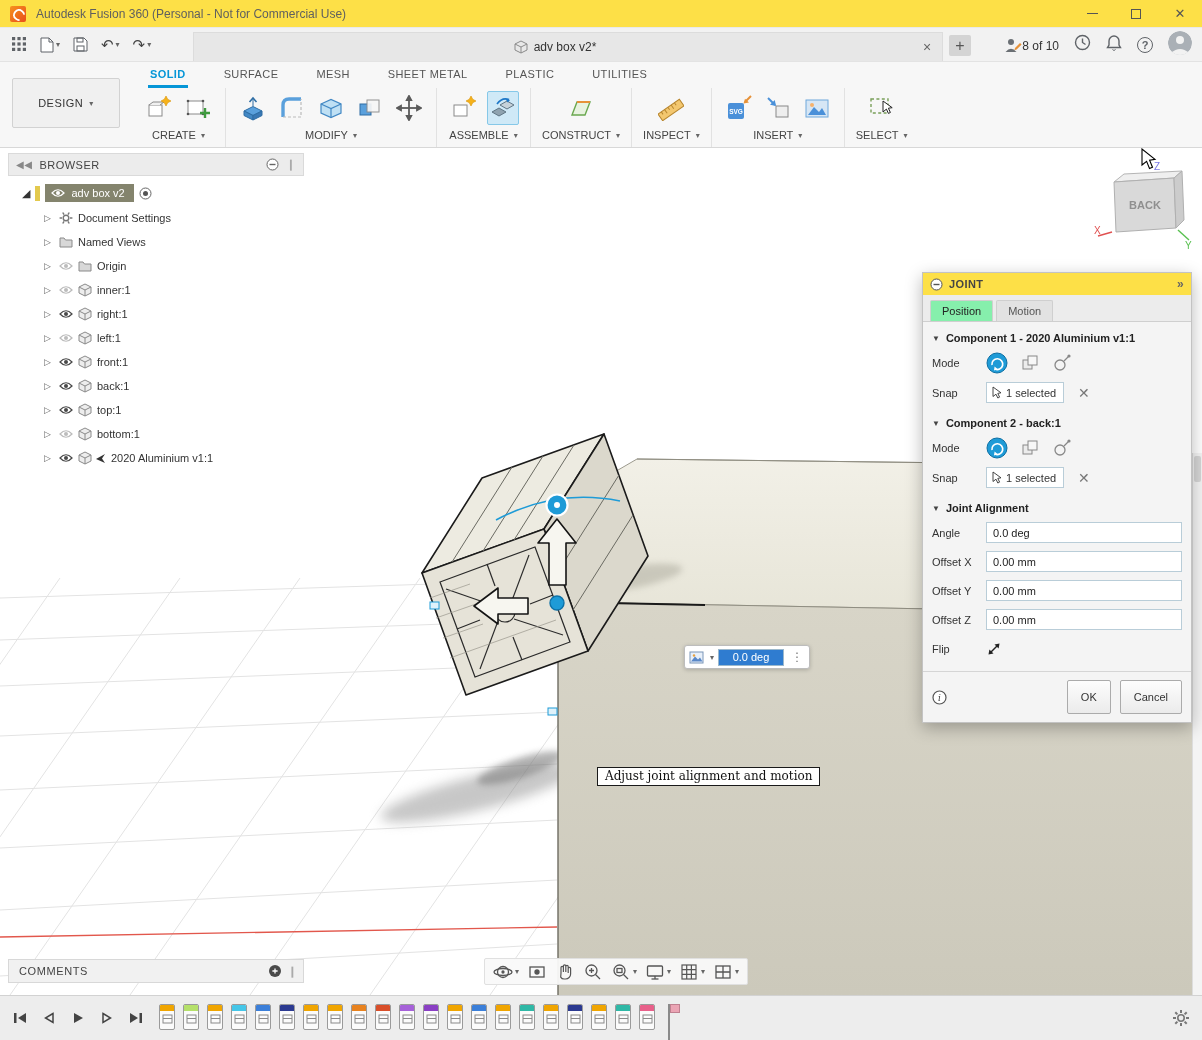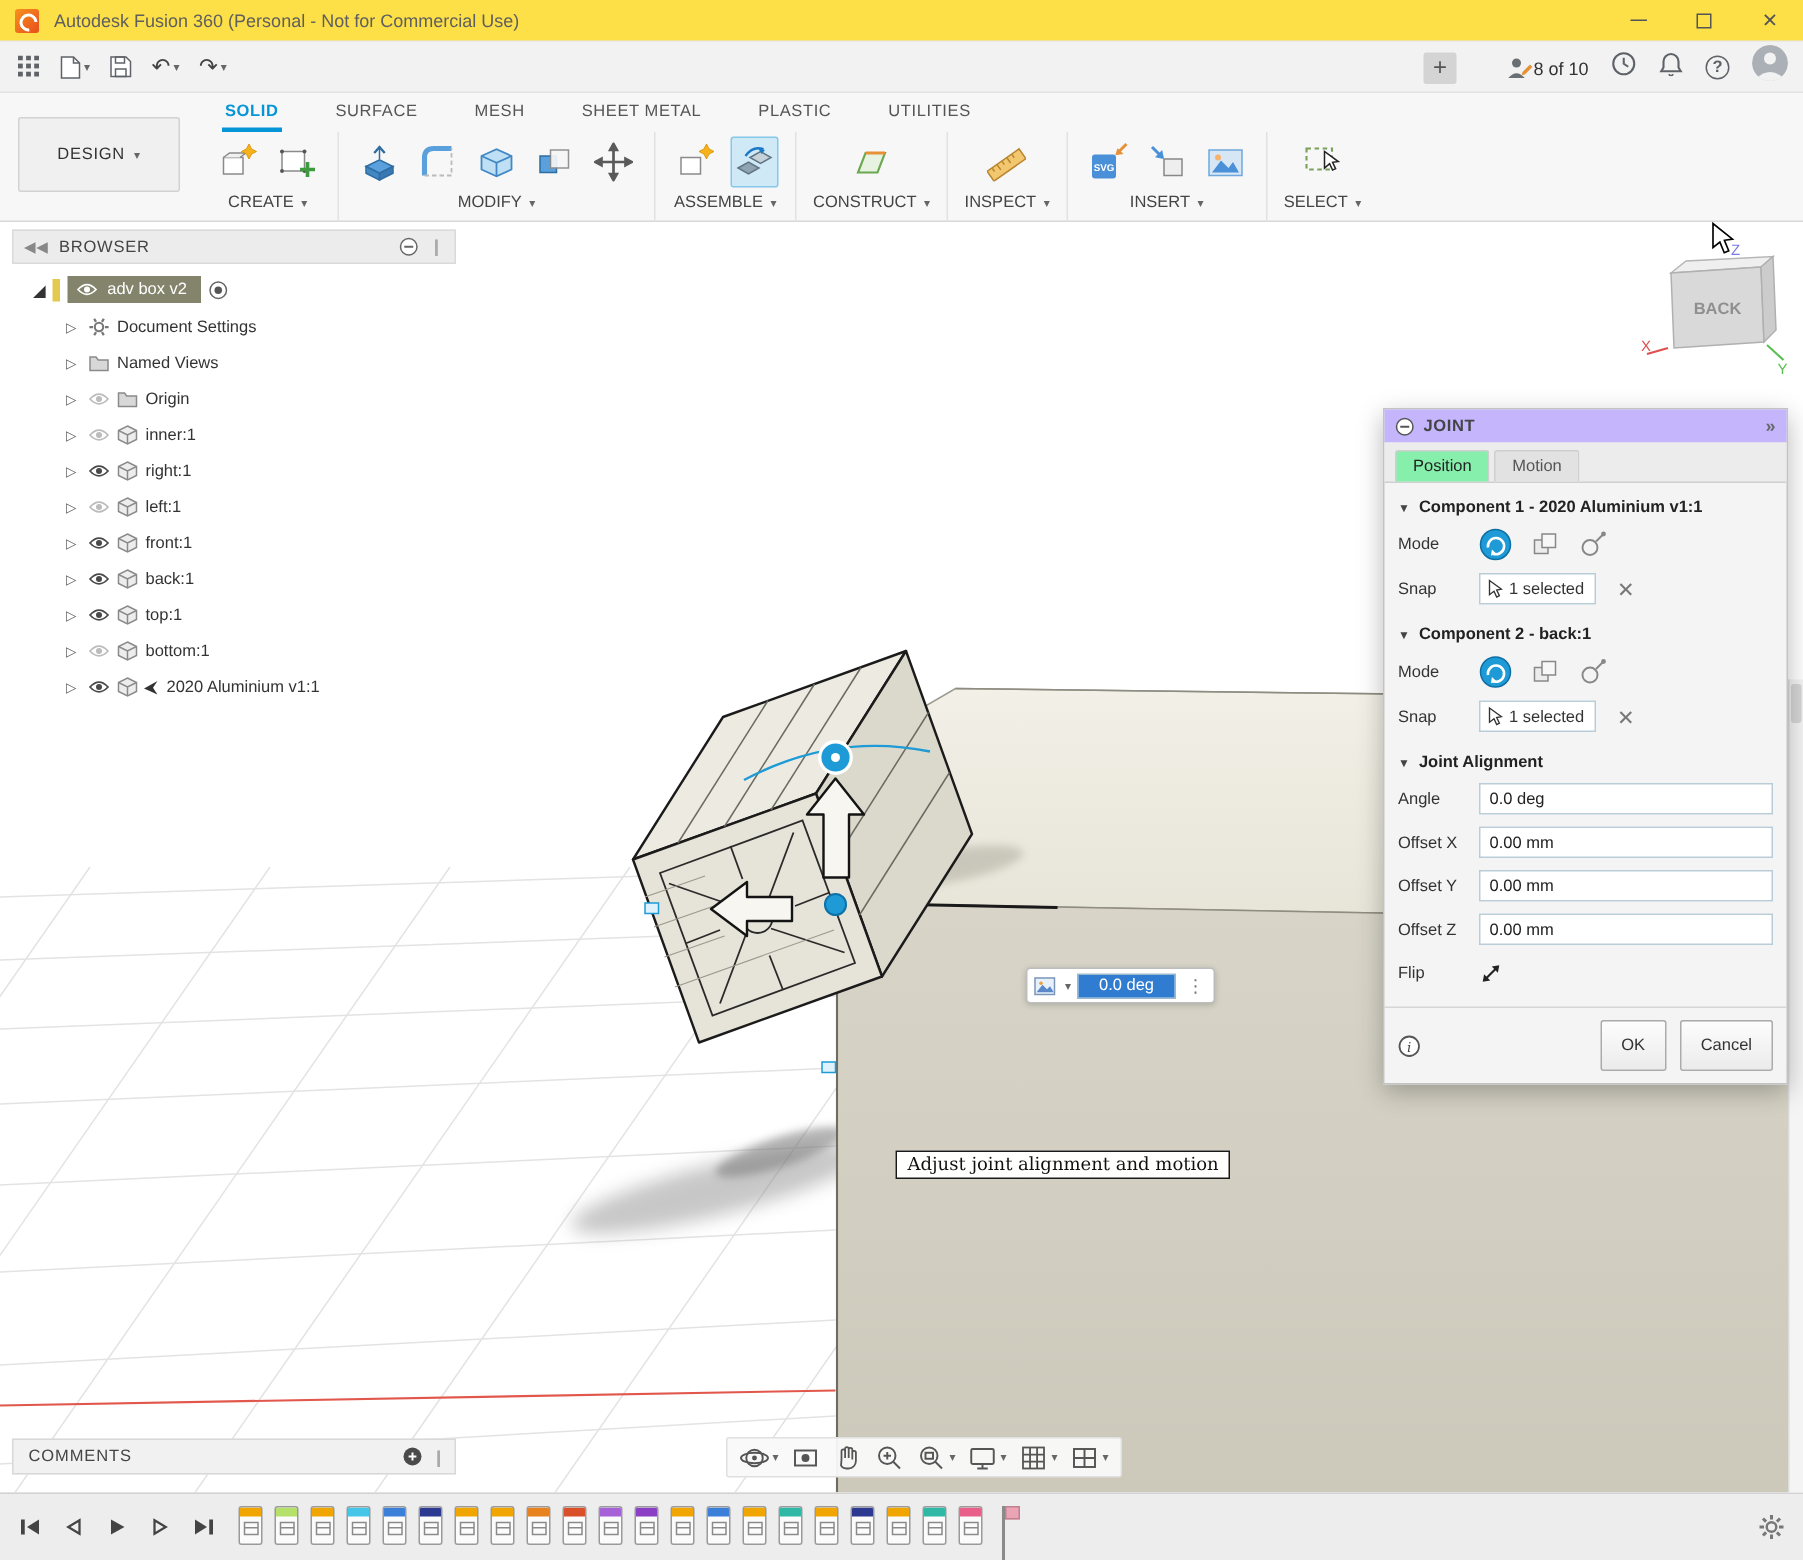--- a/index.html
+++ b/index.html
@@ -54,21 +54,21 @@
 .root-row{display:flex;align-items:center;height:26px;gap:5px;}
 .root-tri{margin-left:14px;color:#333;font-size:11px;}
 .root-mark{width:5px;height:15px;background:#e3c94d;}
 .root-badge{background:#84846d;color:#fff;padding:3px 9px 3px 6px;font-size:11px;display:flex;align-items:center;gap:6px;}
 .ticon{display:flex;align-items:center;}
 .tlabel{white-space:nowrap;}
 
 .viewcube{position:absolute;left:1092px;top:12px;width:100px;height:95px;z-index:4;}
 
 .jdialog{position:absolute;left:922px;top:124px;width:270px;background:#f4f4f4;border:1px solid #c3c3c3;box-shadow:0 5px 16px rgba(0,0,0,.28);font-size:11px;color:#333;z-index:6;}
-.jheader{height:22px;background:#c4b5fd;display:flex;align-items:center;gap:6px;padding:0 7px;font-weight:bold;color:#444;letter-spacing:.4px;}
+.jheader{height:22px;background:#fde047;display:flex;align-items:center;gap:6px;padding:0 7px;font-weight:bold;color:#444;letter-spacing:.4px;}
 .jhdr-arrows{margin-left:auto;color:#666;font-size:12px;}
 .jtabs{display:flex;background:#ececec;border-bottom:1px solid #cfcfcf;padding:5px 7px 0;gap:3px;}
 .jtab{padding:4px 11px;font-size:11px;border:1px solid #cfcfcf;border-bottom:none;background:#e2e2e2;color:#555;border-radius:2px 2px 0 0;}
 .jtab.active{background:#86efac;color:#222;}
 .jsection-h{display:flex;align-items:center;gap:6px;padding:10px 9px 4px;font-weight:bold;color:#222;}
 .tri-d{font-size:8px;color:#444;}
 .jrow{display:flex;align-items:center;padding:4px 9px;gap:6px;min-height:29px;}
 .jlabel{width:48px;color:#333;flex:none;}
 .jinput{flex:1;height:21px;background:#fff;border:1px solid #b9cdd8;display:flex;align-items:center;padding:0 6px;color:#222;}
 .snapbox{width:78px;height:21px;background:#fff;border:1px solid #b9cdd8;display:flex;align-items:center;gap:4px;padding:0 4px;}
@@ -157,20 +157,30 @@
     <span class="qa">
         <span class="undo-g">↶</span>
         <span class="caret">▾</span>
       </span>
     <span class="qa">
         <span class="undo-g">↷</span>
         <span class="caret">▾</span>
       </span>
   </div>
 
+  <div class="doc-strip">
+    <div class="doc-tab">
+      <svg width="14" height="14">
+          <path d="M7 1 L13 4 L13 10 L7 13 L1 10 L1 4 Z" fill="#e8e8e8" stroke="#8a8a8a"></path>
+          <path d="M1 4 L7 7 L13 4 M7 7 L7 13" fill="none" stroke="#8a8a8a"></path>
+        </svg>
+      <span>adv box v2*</span>
+    </div>
+    <div class="tab-close">×</div>
+  </div>
   <div class="new-tab">+</div>
 
   <div class="right-cluster">
     <span class="jobstat">
       <svg width="18" height="16">
           <circle cx="7" cy="5" r="3" fill="#6a6f74"></circle>
           <path d="M1.5 15 q5.5 -6.5 11 0 Z" fill="#6a6f74"></path>
           <path d="M11 11 l5 -5 1.6 1.6 -5 5 -2.2 .6 Z" fill="#e69138"></path>
         </svg>
       <span>8 of 10</span>

